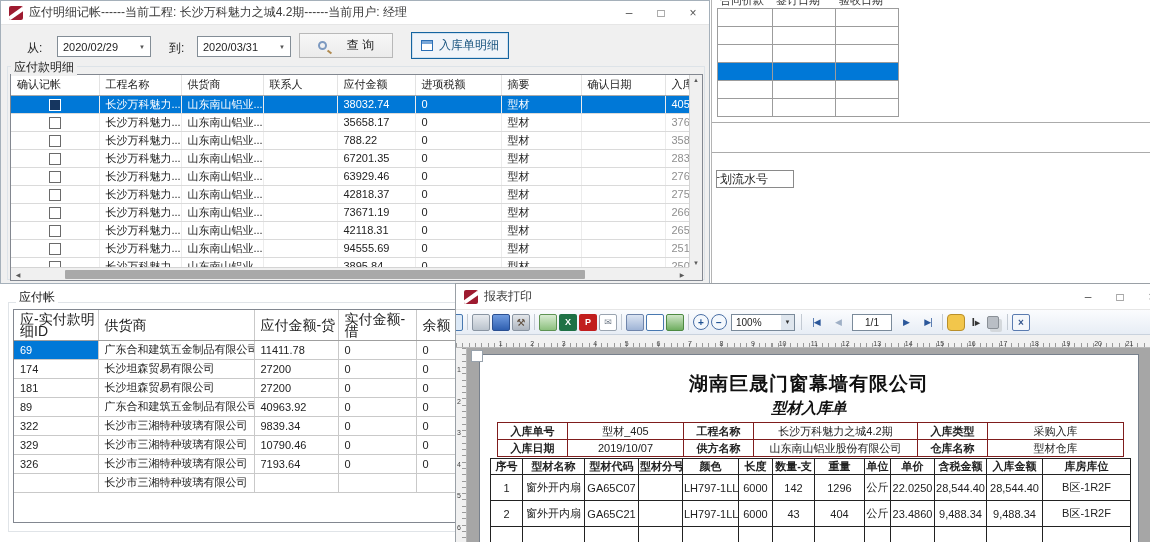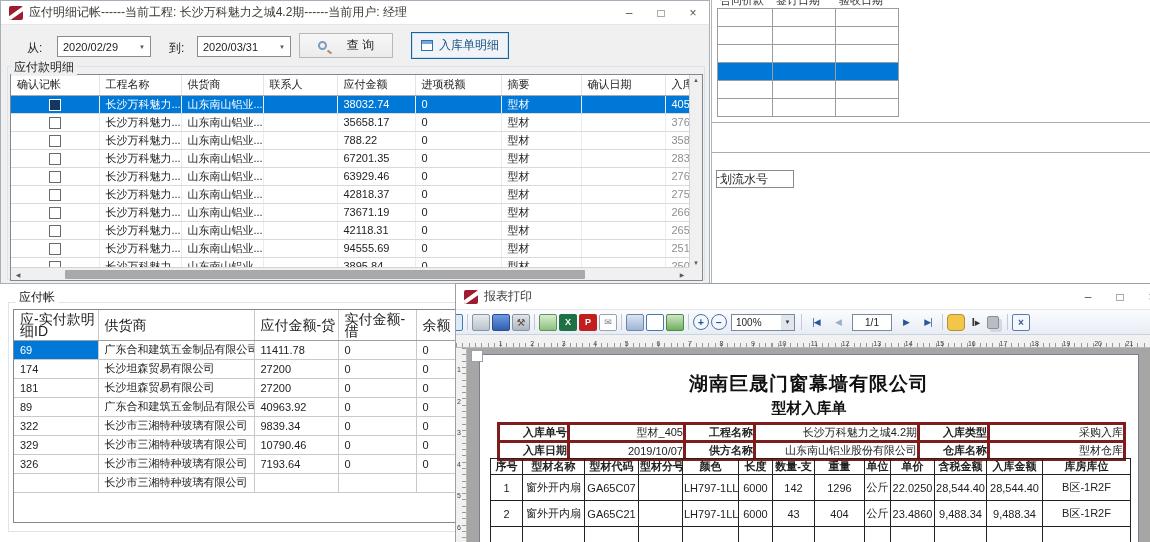--- a/index.html
+++ b/index.html
@@ -96,23 +96,23 @@
   .hruler{position:absolute;left:0;top:51px;right:0;height:13px;background:#f1f1f1;border-bottom:1px solid #b9b9b9;overflow:hidden;
     background-image:repeating-linear-gradient(90deg,#9a9a9a 0 1px,transparent 1px 6.31px);background-size:100% 4px;background-position:0 bottom;background-repeat:repeat-x;}
   .hruler span{display:inline-block;width:31.55px;text-align:right;font-size:7px;color:#444;padding-top:1px;}
   .vruler{position:absolute;left:0;top:64px;bottom:0;width:11px;background:#f1f1f1;border-right:1px solid #b9b9b9;overflow:hidden;
     background-image:repeating-linear-gradient(180deg,#9a9a9a 0 1px,transparent 1px 6.31px);background-size:4px 100%;background-position:right 0;background-repeat:repeat-y;}
   .vruler span{display:block;height:31.55px;font-size:7px;color:#444;text-align:left;padding-left:1px;}
   .canvas{position:absolute;left:11px;top:64px;right:0;bottom:0;background:#a6a6a6;}
   .pagecorner{position:absolute;left:15px;top:66px;width:12px;height:12px;background:#fff;border:1px solid #98a2ac;z-index:2;}
   .page{position:absolute;left:23px;top:70px;width:660px;height:240px;background:#fff;border:1px solid #77808c;}
   .rpt-company{position:absolute;left:0;top:16px;width:100%;text-align:center;font-size:19px;font-weight:bold;color:#111;letter-spacing:1px;}
-  .rpt-title{position:absolute;left:0;top:44px;width:100%;text-align:center;font-size:15px;font-weight:bold;color:#111;}
+  .rpt-title{position:absolute;left:0;top:44px;width:100%;text-align:center;font-size:15px;font-weight:bold;color:#111;font-style:italic;}
   #rinfo{position:absolute;left:17px;top:67px;width:626px;}
-  #rinfo td{border:3px solid #7f1d1d;height:17px;font-size:11px;text-align:right;white-space:nowrap;overflow:hidden;}
+  #rinfo td{border:1px solid #7f1d1d;height:17px;font-size:11px;text-align:center;white-space:nowrap;overflow:hidden;}
   #rinfo td:nth-child(odd){font-weight:bold;}
   #rmain{position:absolute;left:10px;top:103px;width:640px;}
   #rmain th{border:1px solid #222;height:16px;font-size:11px;font-weight:bold;text-align:center;white-space:nowrap;overflow:hidden;padding:0 1px;}
   #rmain td{border:1px solid #222;height:26px;font-size:11px;text-align:center;white-space:nowrap;overflow:hidden;padding:0 1px;}
 </style>
 </head>
 <body>
 
 <div id="stage">
 

